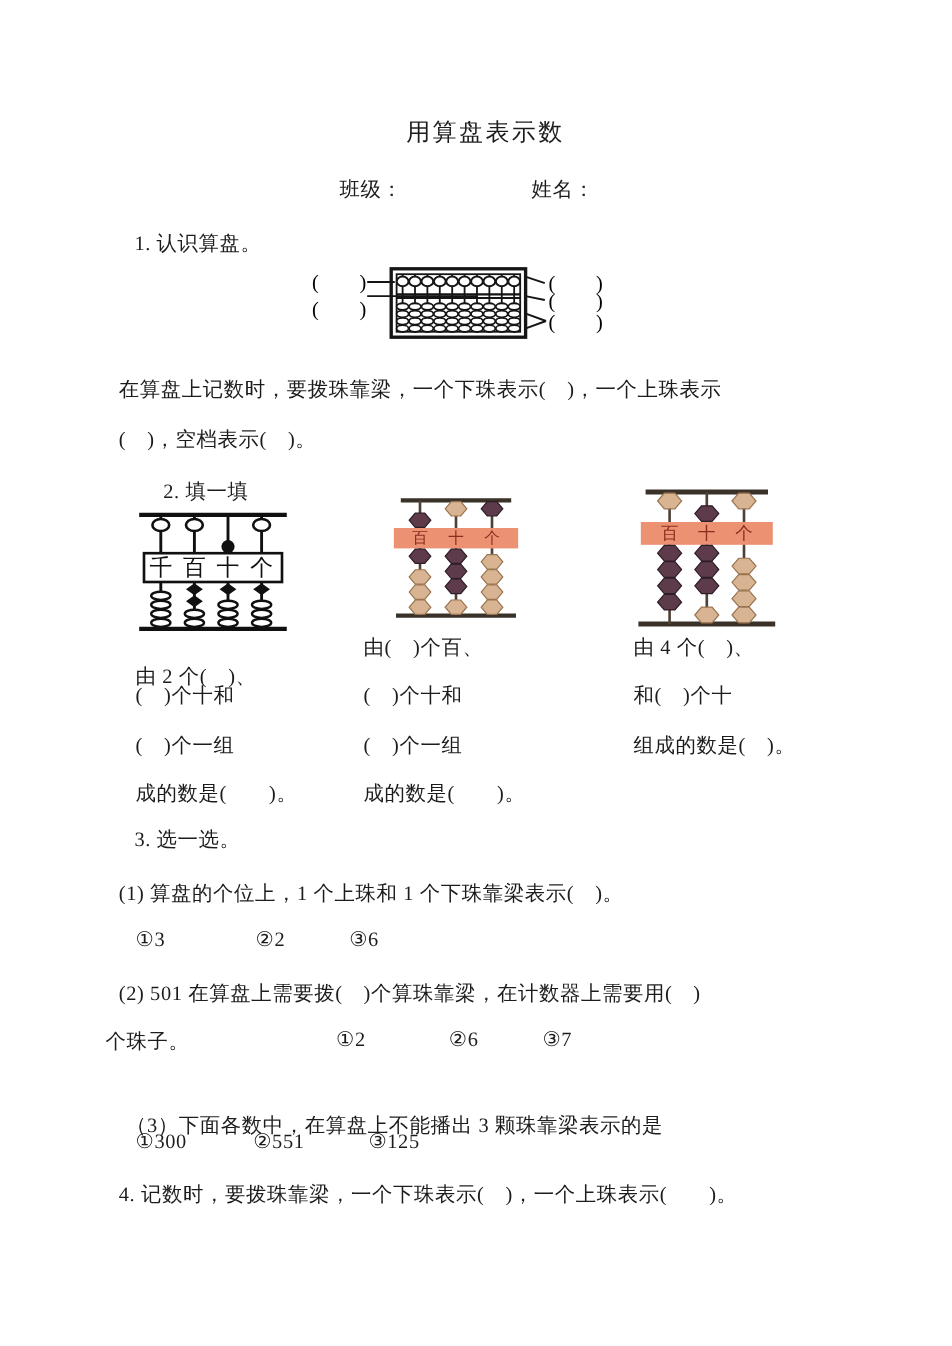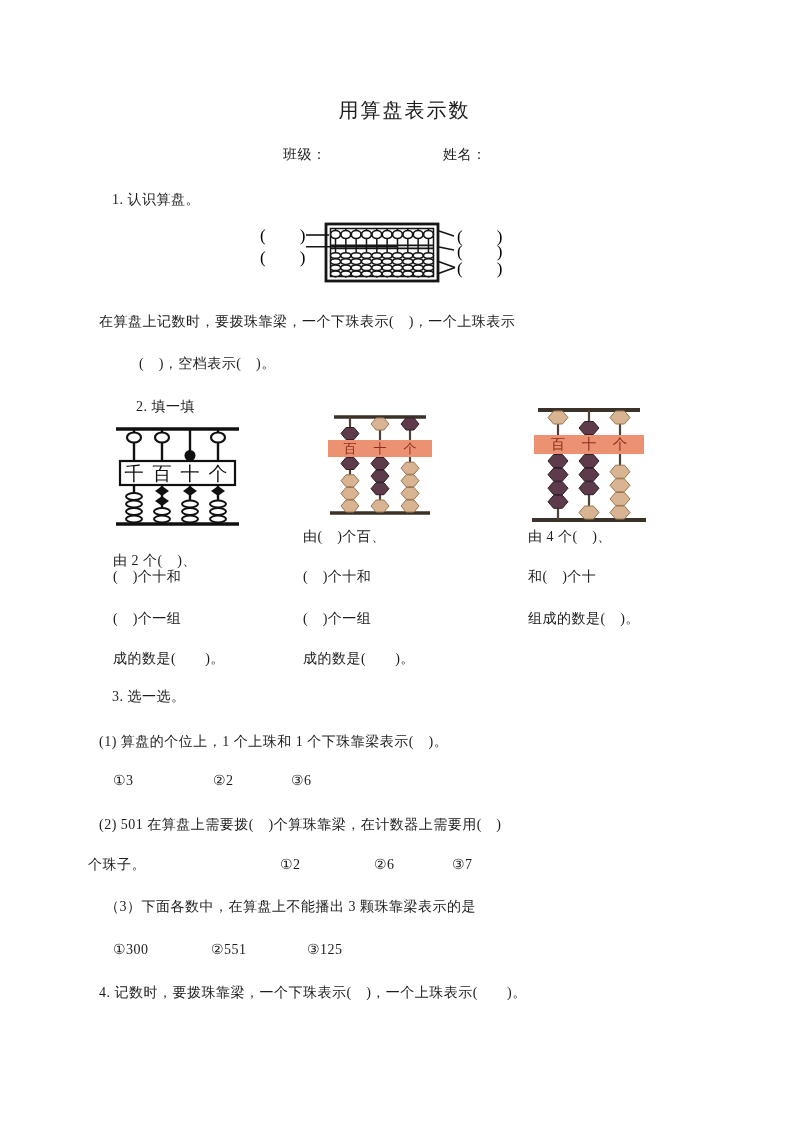--- a/index.html
+++ b/index.html
@@ -1,20 +1,20 @@
 <!DOCTYPE html>
 <html><head>
 <meta charset="utf-8">
 <style>
   html,body{margin:0;padding:0;}
   body{
     width:793px;height:1122px;background:#ffffff;position:relative;
     font-family:"Liberation Serif","DejaVu Serif",serif;color:#1c1c1c;overflow:hidden;
   }
-  .t{position:absolute;font-size:14px;white-space:nowrap;letter-spacing:0.5px;}
+  .t{position:absolute;font-size:17px;white-space:nowrap;letter-spacing:0.5px;}
   .fig{position:absolute;}
   .fig text{font-family:"Liberation Serif","DejaVu Serif",serif;}
 </style>
 </head>
 <body>
 
 <div class="t" style="left:0;right:0;top:97px;text-align:center;letter-spacing:2px;font-size:20px;padding-left:16px;">用算盘表示数</div>
 <div class="t" style="left:283px;top:146px;">班级：</div>
 <div class="t" style="left:443px;top:146px;">姓名：</div>
 
@@ -98,21 +98,21 @@
   <line x1="179" y1="55" x2="197" y2="48.5" stroke="#151515" stroke-width="1.6"></line>
 
   <text x="2" y="22" font-size="17">(　　)</text>
   <text x="2" y="44" font-size="17">(　　)</text>
   <text x="199" y="23" font-size="17">(　　)</text>
   <text x="199" y="38" font-size="17">(　　)</text>
   <text x="199" y="55" font-size="17">(　　)</text>
 </svg>
 
 <div class="t" style="left:99px;top:313px;">在算盘上记数时，要拨珠靠梁，一个下珠表示(　)，一个上珠表示</div>
-<div class="t" style="left:99px;top:355px;margin-left:40px;">(　)，空档表示(　)。</div>
+<div class="t" style="left:99px;top:355px;">(　)，空档表示(　)。</div>
 
 <div class="t" style="left:112px;top:398px;margin-left:24px;">2. 填一填</div>
 
 <svg class="fig" id="aba-svg" style="left:110px;top:420px;" width="135" height="112" viewBox="0 0 135 112">
   <line x1="6" y1="9" x2="129" y2="9" stroke="#101010" stroke-width="3.5"></line>
   <g id="aba-under">
       <line x1="24" y1="9" x2="24" y2="103" stroke="#101010" stroke-width="2.4"></line>
       <ellipse cx="24" cy="17.5" rx="7" ry="5" fill="#fff" stroke="#101010" stroke-width="2.2"></ellipse>
       <line x1="52" y1="9" x2="52" y2="103" stroke="#101010" stroke-width="2.4"></line>
       <ellipse cx="52" cy="17.5" rx="7" ry="5" fill="#fff" stroke="#101010" stroke-width="2.2"></ellipse>
@@ -220,18 +220,18 @@
 <div class="t" style="left:113px;top:772px;">①3</div>
 <div class="t" style="left:213px;top:772px;">②2</div>
 <div class="t" style="left:291px;top:772px;">③6</div>
 
 <div class="t" style="left:99px;top:816px;">(2) 501 在算盘上需要拨(　)个算珠靠梁，在计数器上需要用(　)</div>
 <div class="t" style="left:88px;top:856px;">个珠子。</div>
 <div class="t" style="left:280px;top:856px;">①2</div>
 <div class="t" style="left:374px;top:856px;">②6</div>
 <div class="t" style="left:452px;top:856px;">③7</div>
 
-<div class="t" style="left:105px;top:898px;">（3）下面各数中，在算盘上不能播出 3 颗珠靠梁表示的是</div>
+<div class="t" style="left:105px;top:926px;">（3）下面各数中，在算盘上不能播出 3 颗珠靠梁表示的是</div>
 <div class="t" style="left:113px;top:941px;">①300</div>
 <div class="t" style="left:211px;top:941px;">②551</div>
 <div class="t" style="left:307px;top:941px;">③125</div>
 
 <div class="t" style="left:99px;top:984px;">4. 记数时，要拨珠靠梁，一个下珠表示(　)，一个上珠表示(　　)。</div>
 
 </body></html>

